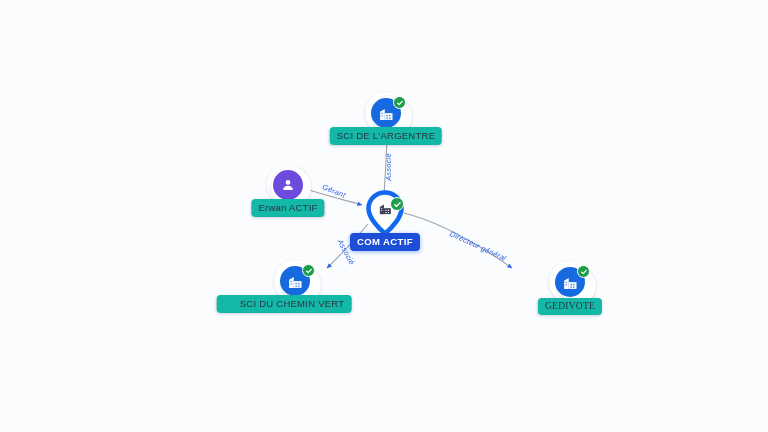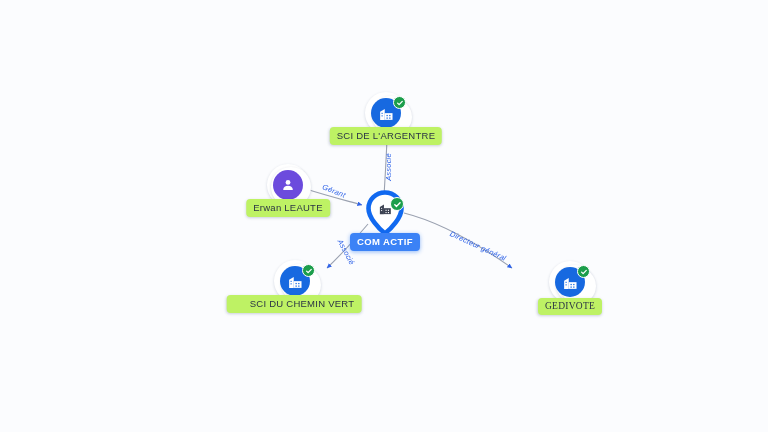--- a/index.html
+++ b/index.html
@@ -108,26 +108,26 @@
   
   .label {
     position: absolute;
     transform: translate(-50%, 0);
     white-space: nowrap;
     padding: 3px 7px 4px 7px;
     border-radius: 4px;
     font-size: 9.5px;
     letter-spacing: .25px;
     color: #2b3445;
-    background: #bef264;
+    background: #14b8a6;
     box-shadow: 0 1px 3px rgba(30,50,90,.22);
     cursor: pointer;
   }
   .label.primary {
-    background: #3b82f6;
+    background: #1d4ed8;
     color: #ffffff;
     font-weight: bold;
     letter-spacing: .4px;
     box-shadow: 0 1px 4px rgba(17,105,240,.45);
   }
 
   
   .edge-label {
     position: absolute;
     white-space: nowrap;
@@ -197,21 +197,21 @@
     <div class="stack s1"></div>
     <div class="stack s3" style="width:40px;height:40px;left:-17px;top:-18px;"></div>
     <div class="disc person">
       <svg width="16" height="16" viewBox="0 0 24 24">
         <circle cx="12" cy="8.2" r="3.6" fill="#ffffff"></circle>
         <path d="M4.8 19.5c0-4 3.3-6.2 7.2-6.2s7.2 2.2 7.2 6.2z" fill="#ffffff"></path>
       </svg>
     </div>
     <div class="node-hit"></div>
   </div>
-  <div class="label" style="left:288px; top:199px;">Erwan LEAUTE</div>
+  <div class="label" style="left:288px; top:199px;">Erwan ACTIF</div>
 
   <div class="node" style="left:385px; top:212px;">
     <div class="pin">
       <svg width="38" height="46" viewBox="0 0 38 46">
         <path d="M19 2.5 C9.9 2.5 2.5 9.6 2.5 18.4 C2.5 27.5 12.4 38 19 43.5 C25.6 38 35.5 27.5 35.5 18.4 C35.5 9.6 28.1 2.5 19 2.5 Z" fill="#ffffff" stroke="#1169f0" stroke-width="4.6"></path>
       </svg>
     </div>
     <div class="pin-inner" style="left:-11.5px; top:-15px;">
       <svg width="15" height="15" viewBox="0 0 24 24">
         <path d="M3 21V9.5L9.5 5.5V21" fill="#3c4252"></path>
@@ -249,21 +249,21 @@
         <rect x="15.8" y="17.6" width="1.8" height="1.8" fill="#1769e0"></rect>
       </svg>
     </div>
     <div class="badge">
       <svg width="8" height="8" viewBox="0 0 12 12">
         <path d="M2.4 6.2 L4.7 8.5 L9.4 3.6" fill="none" stroke="#ffffff" stroke-width="1.9" stroke-linecap="round" stroke-linejoin="round"></path>
       </svg>
     </div>
     <div class="node-hit"></div>
   </div>
-  <div class="label" style="left:294px; top:295px;padding-left:23px;">SCI DU CHEMIN VERT</div>
+  <div class="label" style="left:284px; top:295px;padding-left:23px;">SCI DU CHEMIN VERT</div>
 
   <div class="node" style="left:570px; top:282px;">
     <div class="stack s1"></div>
     <div class="stack s2"></div>
     <div class="stack s3"></div>
     <div class="disc">
       <svg width="17" height="17" viewBox="0 0 24 24">
         <path d="M3 21V9.5L9.5 5.5V21" fill="#ffffff"></path>
         <path d="M9.5 21V11.5L20.5 11.5V21" fill="#ffffff"></path>
         <rect x="5" y="11" width="1.6" height="1.6" fill="#1769e0"></rect>

